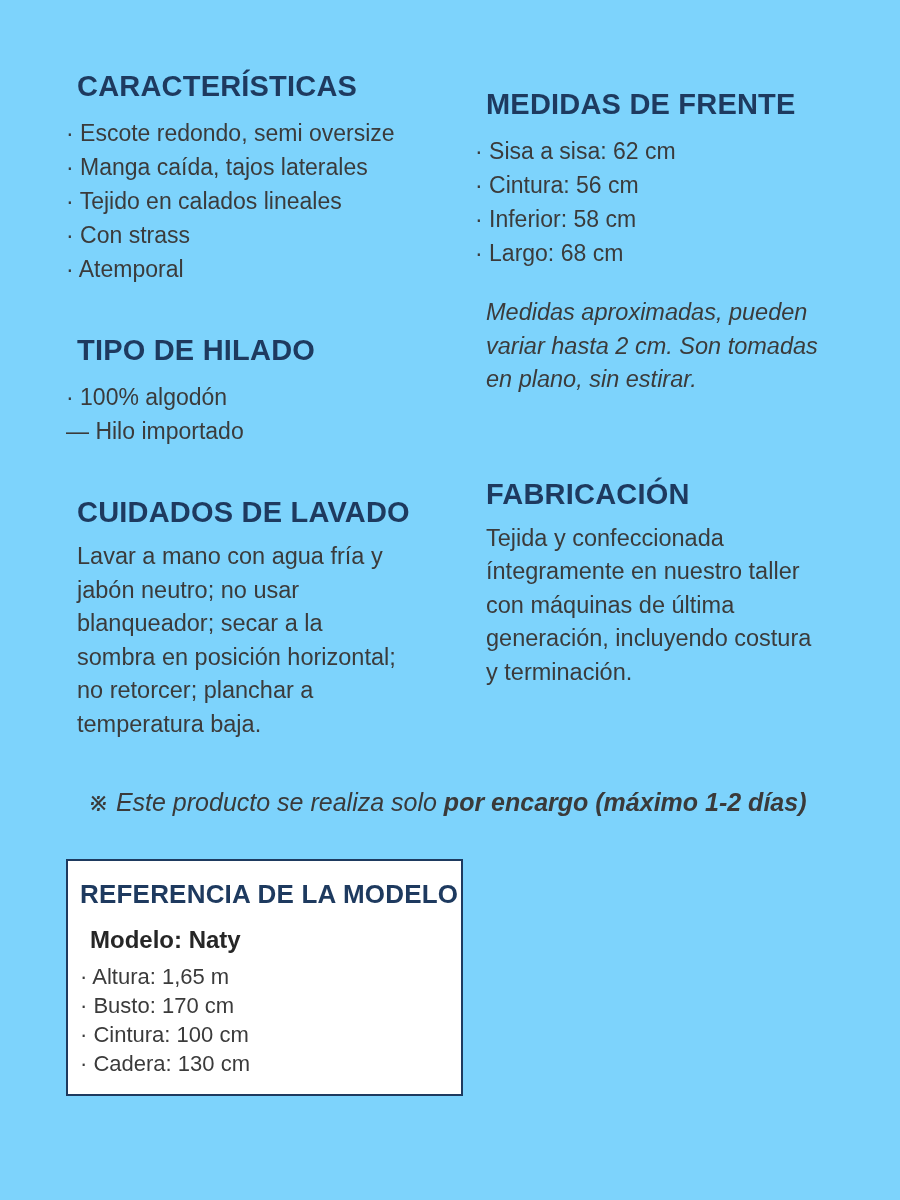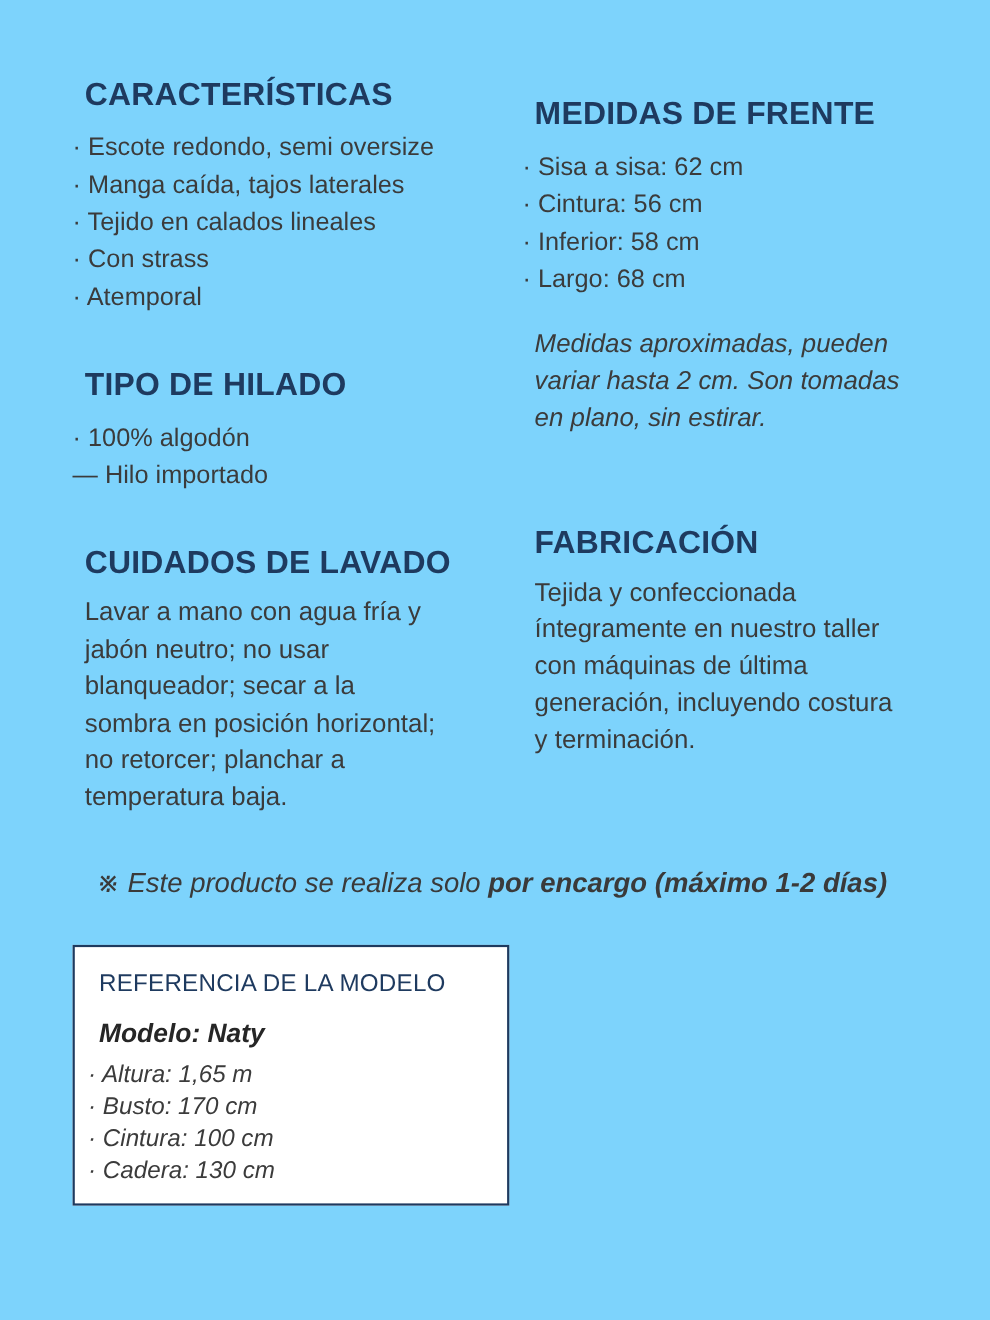--- a/index.html
+++ b/index.html
@@ -61,30 +61,30 @@
     position: absolute;
     left: 66px;
     top: 859px;
     width: 397px;
     height: 237px;
     border: 2px solid var(--navy);
     background: #ffffff;
     padding: 18px 14px 18px 12px;
   }
   .ref-title {
-    margin-left: 10px;
-    font-size: 22px;
-    font-weight: 400;
+    margin-left: 0;
+    font-size: 26px;
+    font-weight: 700;
     line-height: 30px;
     color: var(--navy);
     letter-spacing: 0.2px;
     white-space: nowrap;
   }
   .ref-cols { display: flex; margin-top: 17px; }
-  .ref-col-model { width: 189px; flex: 0 0 189px; font-style: italic; }
+  .ref-col-model { width: 189px; flex: 0 0 189px; }
   .ref-col-sizes { flex: 1; }
   .ref-col-title {
     margin-left: 10px;
     font-size: 24px;
     font-weight: 700;
     line-height: 27px;
     color: var(--dark);
     white-space: nowrap;
   }
   .ref-list {

